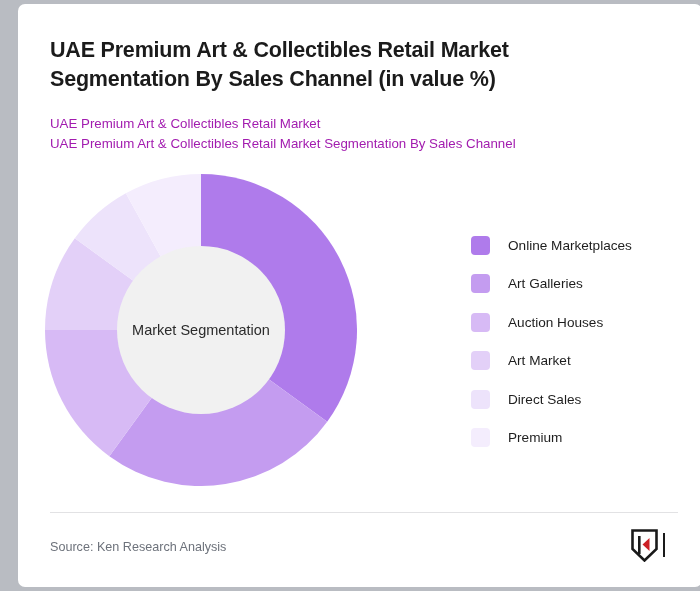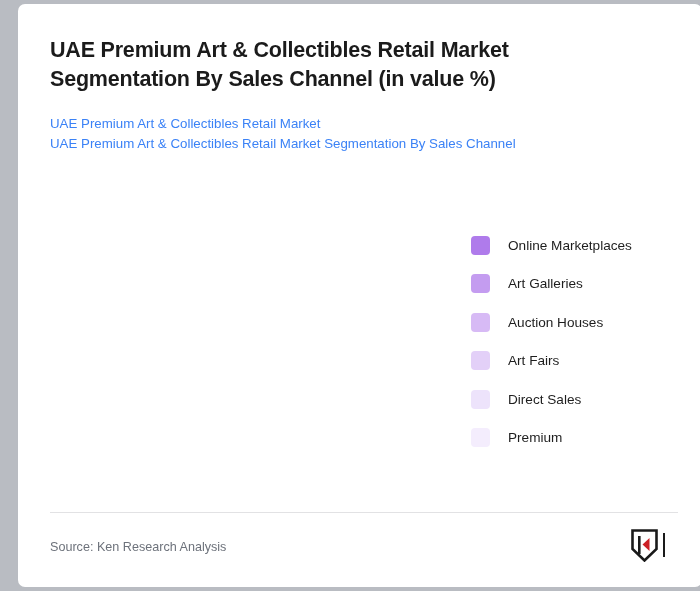--- a/index.html
+++ b/index.html
@@ -36,21 +36,21 @@
     letter-spacing: -0.2px;
   }
   .subtitles {
     position: absolute;
     left: 32px;
     top: 110px;
     width: 600px;
   }
   .subtitle {
     font-size: 13.3px;
-    color: #3b82f6;
+    color: #a21caf;
     line-height: 20px;
   }
   .chart-area {
     position: absolute;
     left: 0;
     top: 160px;
     width: 692px;
     height: 330px;
   }
   .donut-wrap {
@@ -154,37 +154,51 @@
 
   <div class="title">UAE Premium Art &amp; Collectibles Retail Market Segmentation By Sales Channel (in value %)</div>
 
   <div class="subtitles">
     <div class="subtitle">UAE Premium Art &amp; Collectibles Retail Market</div>
     <div class="subtitle">UAE Premium Art &amp; Collectibles Retail Market Segmentation By Sales Channel</div>
   </div>
 
   <div class="chart-area">
 
+    <div class="donut-wrap">
+      <svg class="donut-svg" viewBox="0 0 312 312">
+        <g id="donut-slices">
+            <path d="M 156 156 L 156 0 A 156 156 0 0 1 282.2066511224918 247.69449935762583 Z" fill="#AF7BEB"></path>
+            <path d="M 156 156 L 282.2066511224918 247.69449935762583 A 156 156 0 0 1 64.30550064237421 282.2066511224918 Z" fill="#C49CF0"></path>
+            <path d="M 156 156 L 64.30550064237421 282.2066511224918 A 156 156 0 0 1 0 156.00000000000003 Z" fill="#D7BAF5"></path>
+            <path d="M 156 156 L 0 156.00000000000003 A 156 156 0 0 1 29.79334887750818 64.30550064237421 Z" fill="#E3D0F8"></path>
+            <path d="M 156 156 L 29.79334887750818 64.30550064237421 A 156 156 0 0 1 80.84642684013242 19.296157913157288 Z" fill="#EDE3FB"></path>
+            <path d="M 156 156 L 80.84642684013242 19.296157913157288 A 156 156 0 0 1 155.99999999999997 0 Z" fill="#F4EDFD"></path>
+          </g>
+        <circle id="donut-hole" cx="156" cy="156" r="84" fill="#F1F1F1"></circle>
+      </svg>
+      <div class="center-label">Market Segmentation</div>
+    </div>
 
     <div class="legend" id="legend">
         <div class="legend-item">
           <span class="swatch" style="background: rgb(175, 123, 235);"></span>
           <span class="legend-label">Online Marketplaces</span>
         </div>
         <div class="legend-item">
           <span class="swatch" style="background: rgb(196, 156, 240);"></span>
           <span class="legend-label">Art Galleries</span>
         </div>
         <div class="legend-item">
           <span class="swatch" style="background: rgb(215, 186, 245);"></span>
           <span class="legend-label">Auction Houses</span>
         </div>
         <div class="legend-item">
           <span class="swatch" style="background: rgb(227, 208, 248);"></span>
-          <span class="legend-label">Art Fairs</span>
+          <span class="legend-label">Art Market</span>
         </div>
         <div class="legend-item">
           <span class="swatch" style="background: rgb(237, 227, 251);"></span>
           <span class="legend-label">Direct Sales</span>
         </div>
         <div class="legend-item">
           <span class="swatch" style="background: rgb(244, 237, 253);"></span>
           <span class="legend-label">Premium</span>
         </div>
       </div>

